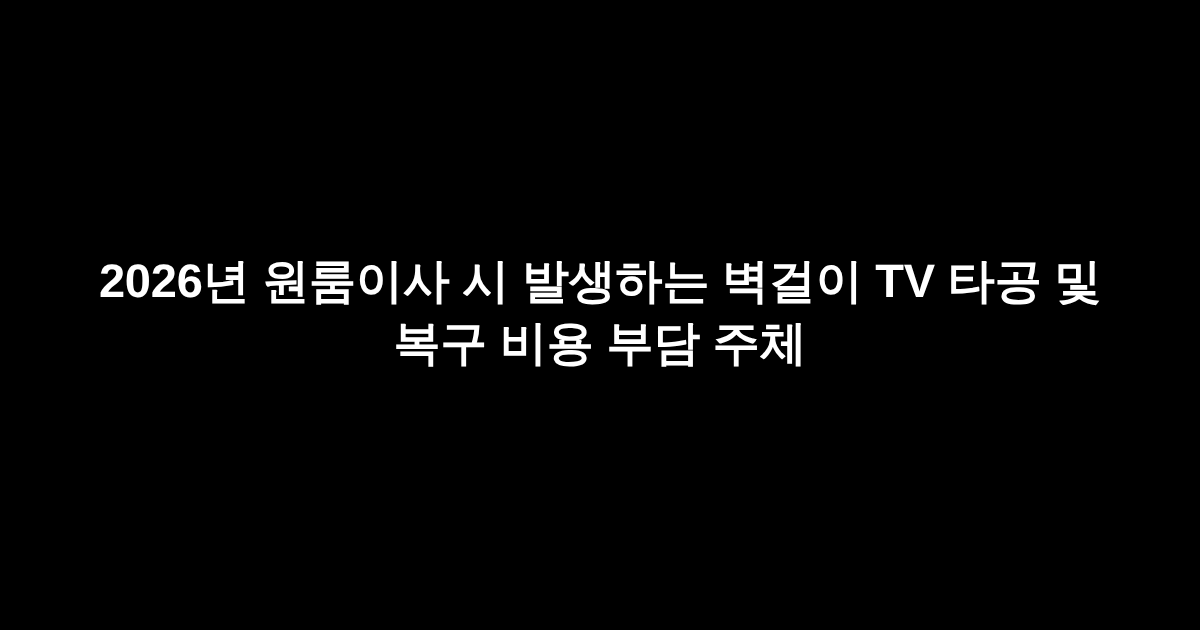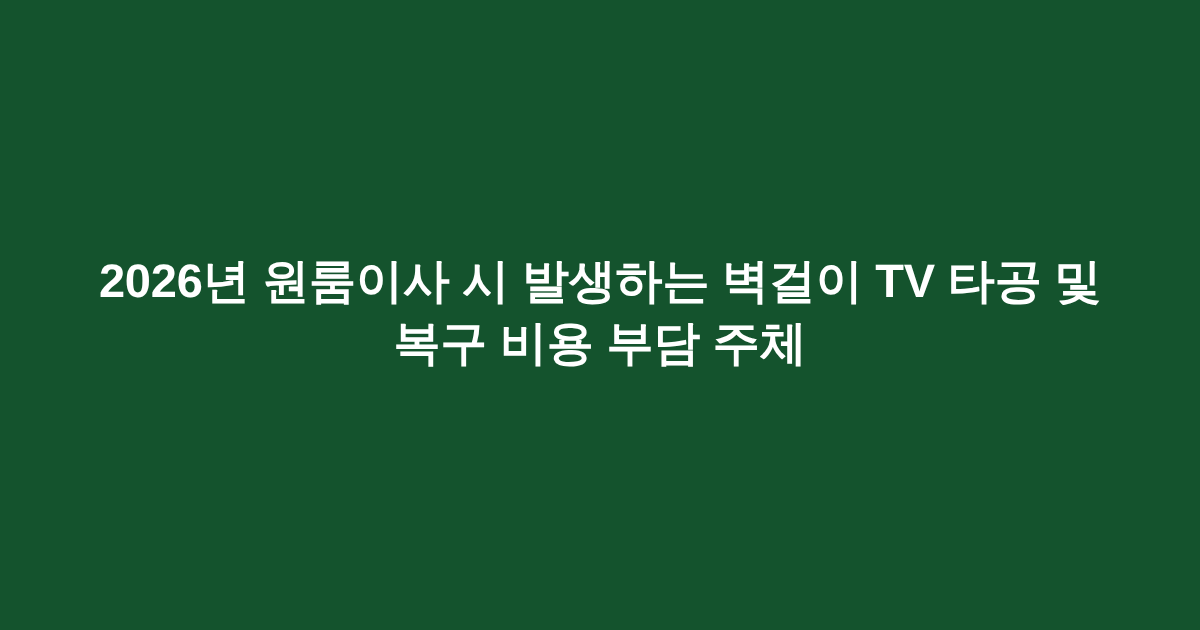--- a/index.html
+++ b/index.html
@@ -16,21 +16,21 @@
   }
 
   #banner-card {
     position: relative;
     box-sizing: border-box;
     width: 1200px;
     height: 630px;
     display: flex;
     align-items: center;
     justify-content: center;
-    background-color: #14532d;
+    background-color: #000000;
     overflow: hidden;
   }
 
   #headline-block {
     width: 1100px;
     margin: 0;
     padding: 0;
     
     transform: translateY(-3px);
   }

